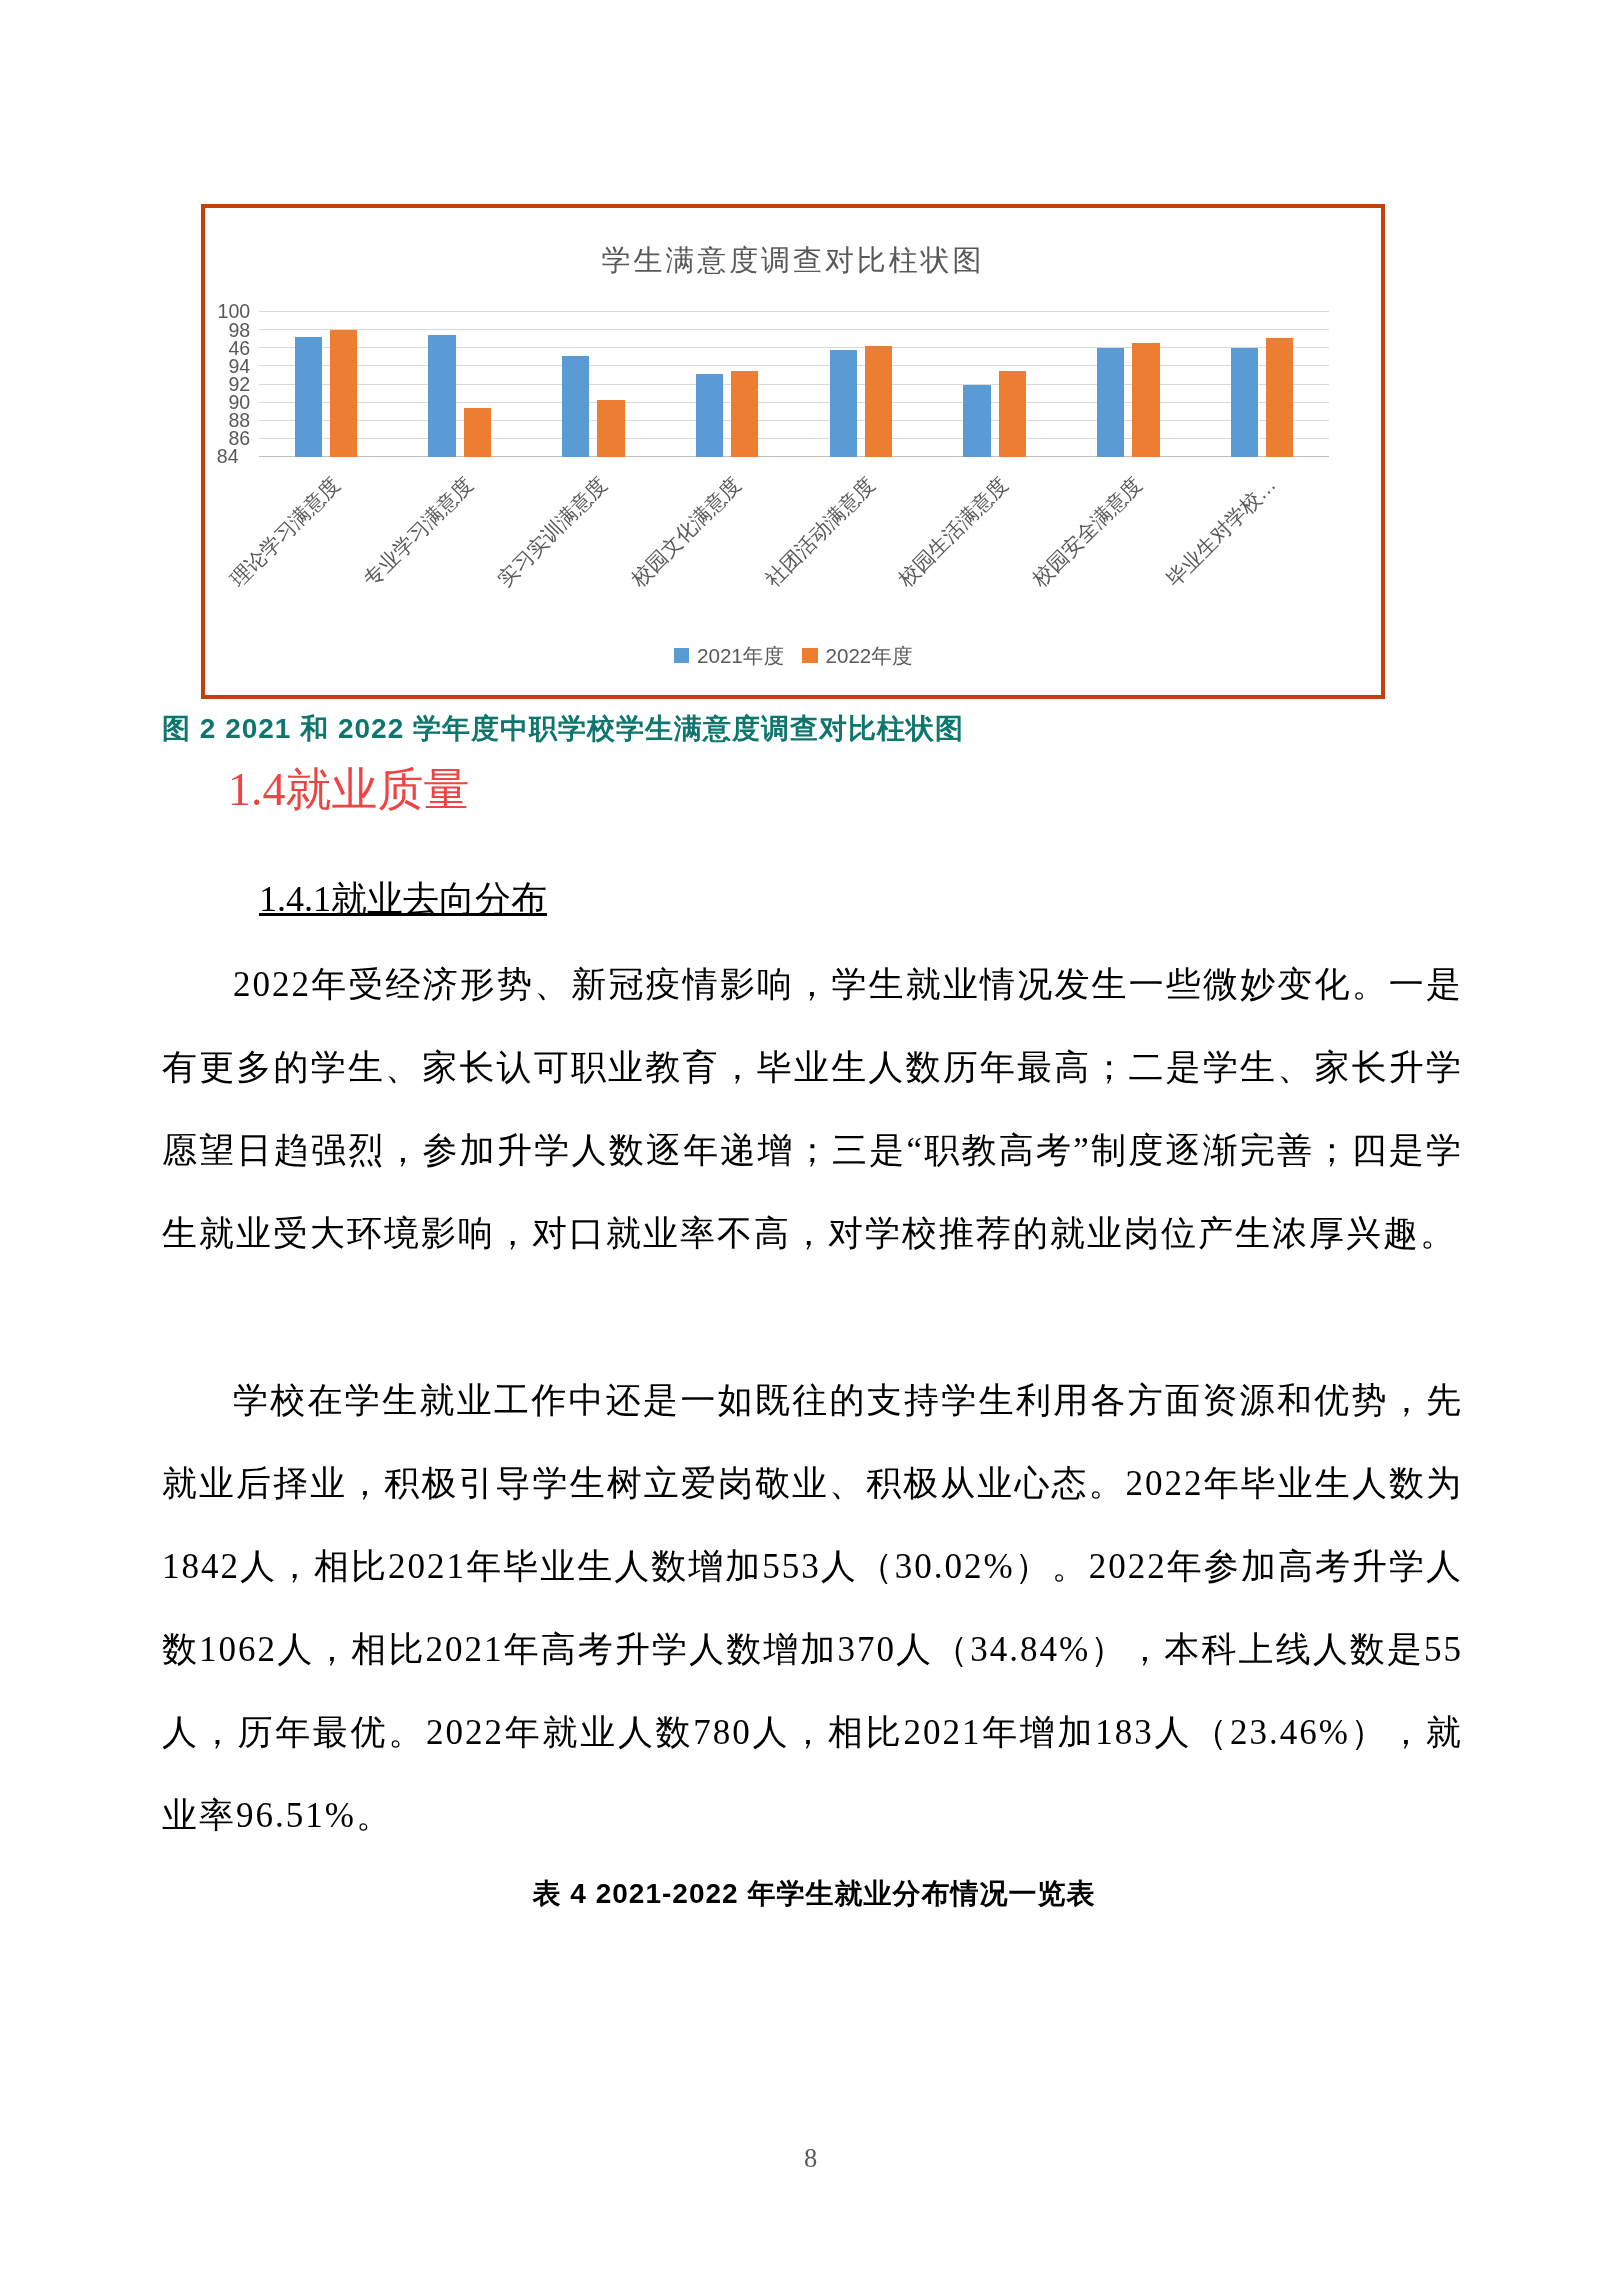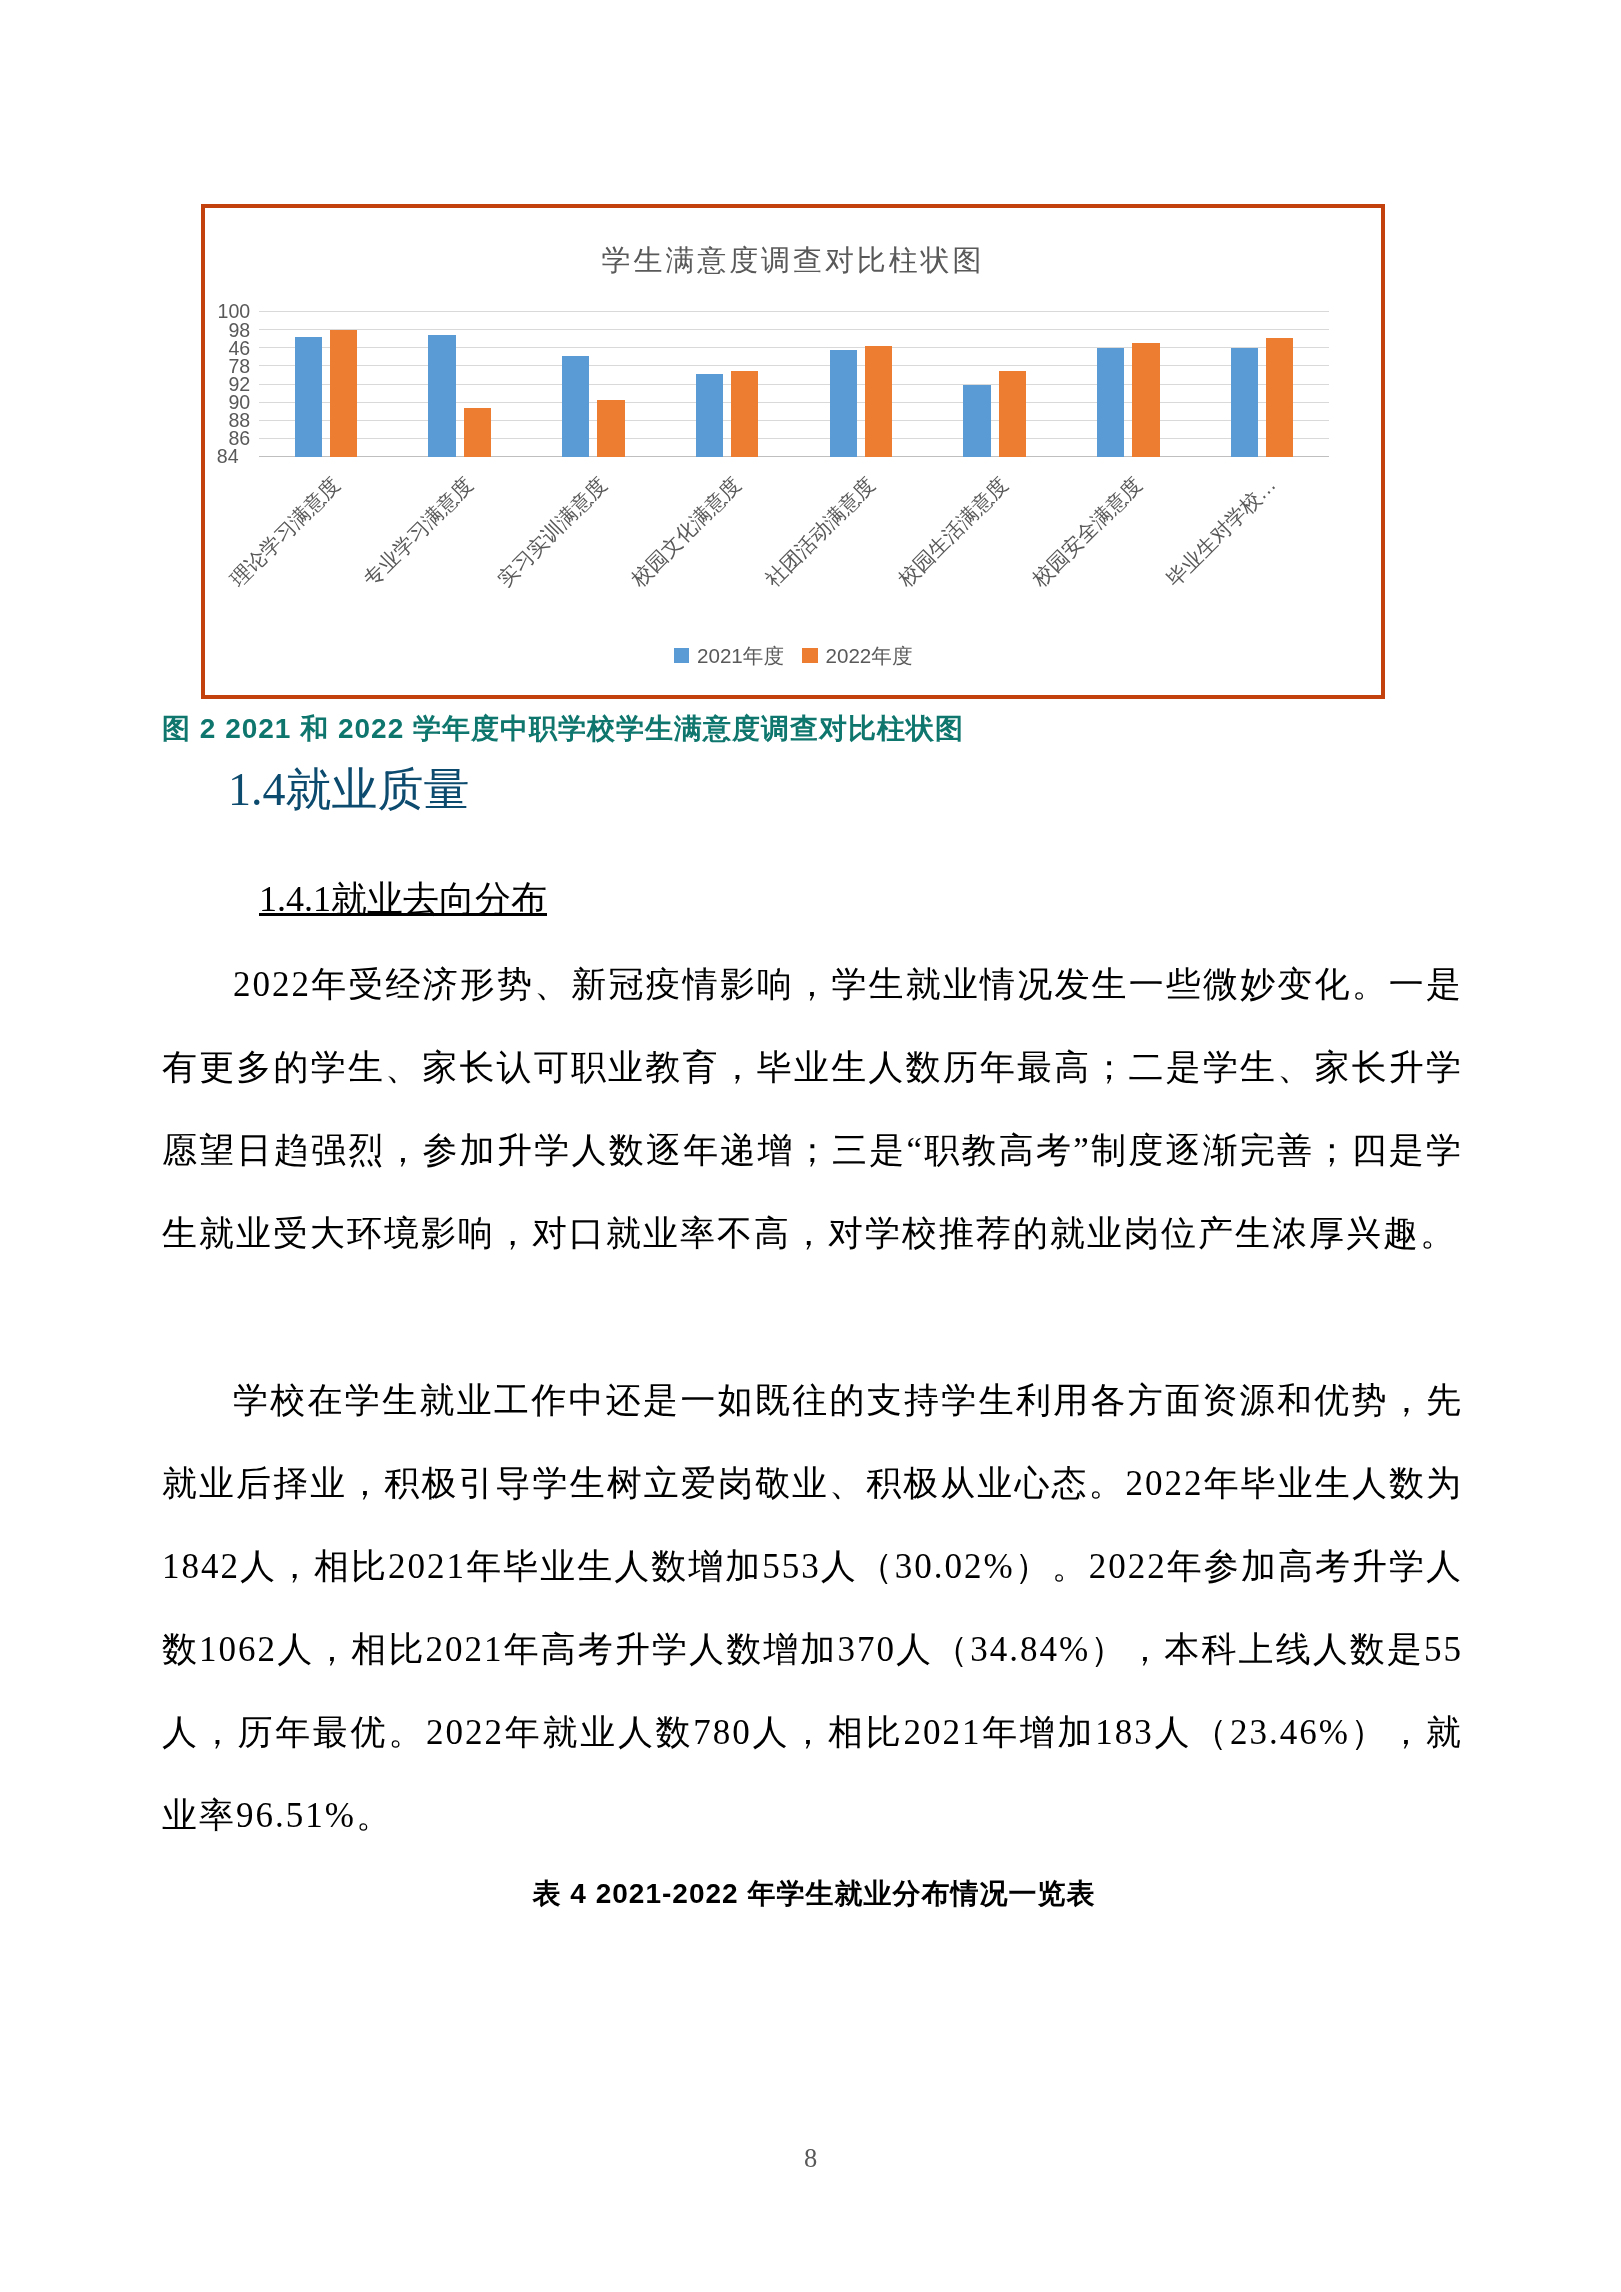--- a/index.html
+++ b/index.html
@@ -93,21 +93,21 @@
     letter-spacing: 1px;
     color: #0f766e;
   }
   .section-heading {
     position: absolute;
     left: 228px; top: 759px;
     margin: 0;
     font-family: "Liberation Serif", "DejaVu Serif", serif;
     font-weight: normal;
     font-size: 46px;
-    color: #0c4a6e;
+    color: #ef4444;
   }
   .subsection-heading {
     position: absolute;
     left: 259px; top: 875px;
     margin: 0;
     font-family: "Liberation Serif", "DejaVu Serif", serif;
     font-weight: normal;
     font-size: 36px;
     color: #000000;
     text-decoration: underline;
@@ -155,21 +155,21 @@
         <div class="ytick" style="bottom: 0%; text-align: center;">84</div>
         <div class="gridline" style="bottom: 12.5%;"></div>
         <div class="ytick" style="bottom: 12.5%;">86</div>
         <div class="gridline" style="bottom: 25%;"></div>
         <div class="ytick" style="bottom: 25%;">88</div>
         <div class="gridline" style="bottom: 37.5%;"></div>
         <div class="ytick" style="bottom: 37.5%;">90</div>
         <div class="gridline" style="bottom: 50%;"></div>
         <div class="ytick" style="bottom: 50%;">92</div>
         <div class="gridline" style="bottom: 62.5%;"></div>
-        <div class="ytick" style="bottom: 62.5%;">78</div>
+        <div class="ytick" style="bottom: 62.5%;">94</div>
         <div class="gridline" style="bottom: 75%;"></div>
         <div class="ytick" style="bottom: 75%;">46</div>
         <div class="gridline" style="bottom: 87.5%;"></div>
         <div class="ytick" style="bottom: 87.5%;">98</div>
         <div class="gridline" style="bottom: 100%;"></div>
         <div class="ytick" style="bottom: 100%;">100</div>
         <div class="xlabel" style="right: 93.75%;">理论学习满意度</div>
         <div class="xlabel" style="right: 81.25%;">专业学习满意度</div>
         <div class="xlabel" style="right: 68.75%;">实习实训满意度</div>
         <div class="xlabel" style="right: 56.25%;">校园文化满意度</div>

